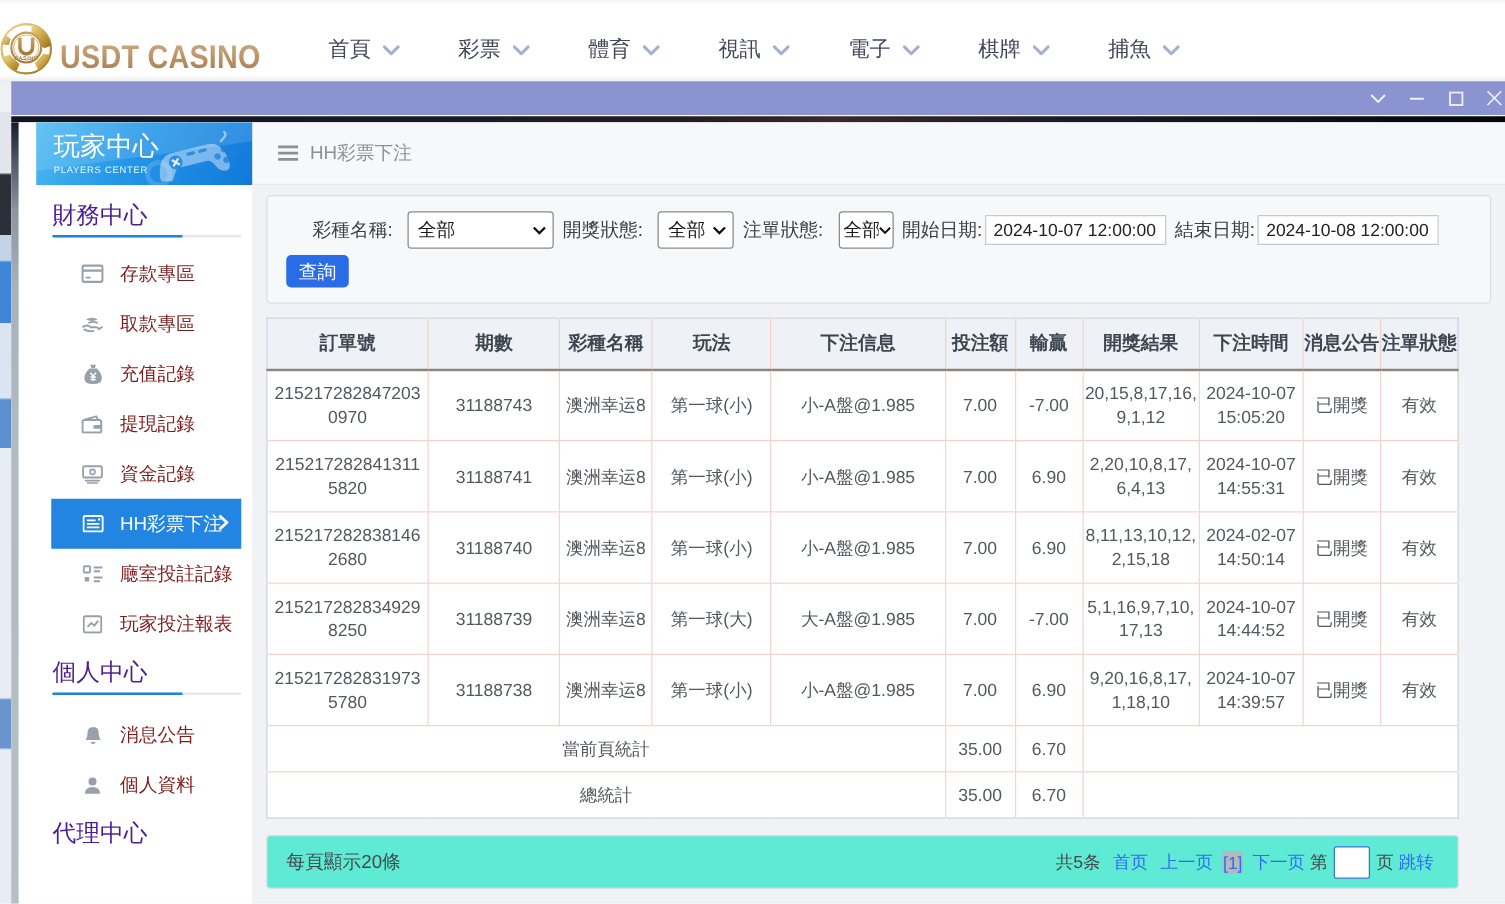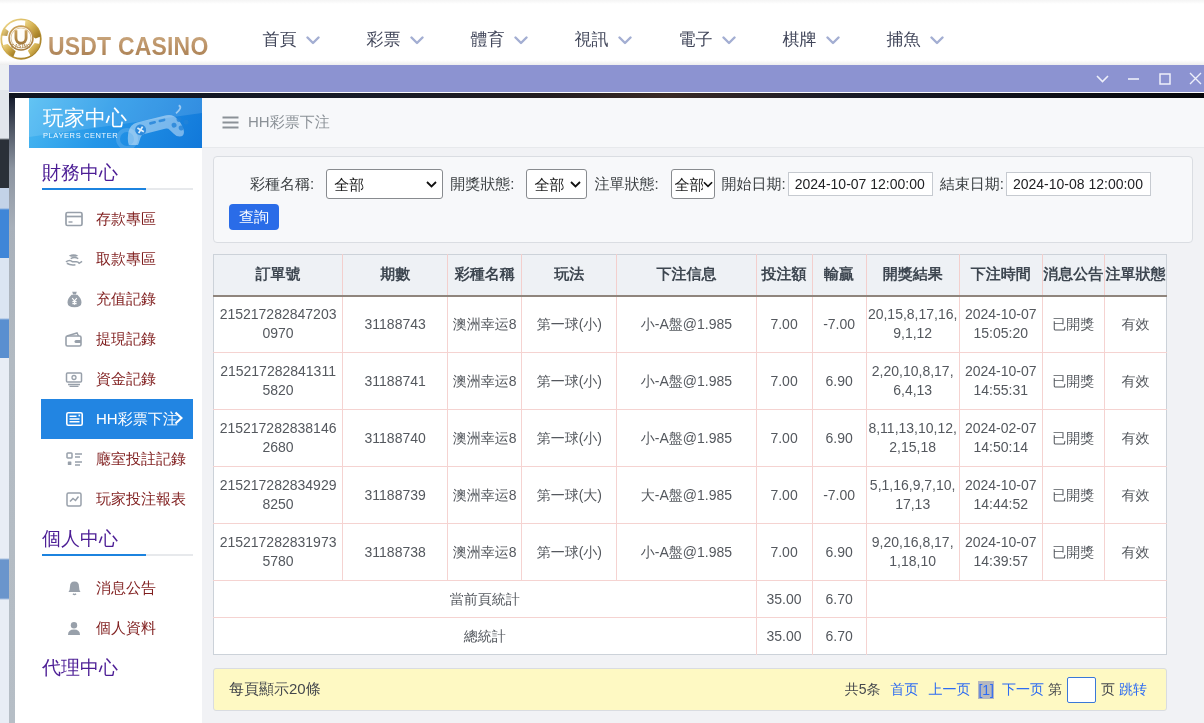--- a/index.html
+++ b/index.html
@@ -136,21 +136,21 @@
     word-break:break-all; background:#ffffff;
   }
   table.bets td.c0 { padding:2px 5px; }
   table.bets tr.data-row td { height:57px; }
   table.bets tr.sum-row td { height:37px; }
   table.bets th:first-child, table.bets td:first-child { border-left:none; }
   table.bets th:last-child, table.bets td:last-child { border-right:none; }
   table.bets tr:last-child td { border-bottom:none; }
   
   .pager {
-    margin-top:13px; height:43px; background:#fef9c3; border:1px solid #d9dce1; border-radius:3px;
+    margin-top:13px; height:43px; background:#5eead4; border:1px solid #d9dce1; border-radius:3px;
     display:flex; align-items:center; justify-content:space-between; padding:0 19px 0 15px;
     width:954px;
   }
   .pager-left { font-size:15px; color:#45484d; }
   .pager-right { display:flex; align-items:center; font-size:14px; }
   .pager-right > * { margin-left:10px; }
   .pg-text { color:#45484d; }
   .pg-link { color:#2e6cf2; cursor:pointer; text-decoration:none; }
   .pg-current { background:#b7b8be; color:#2e6cf2; padding:1px 0; margin-left:8px; cursor:default; }
   .pg-input {

